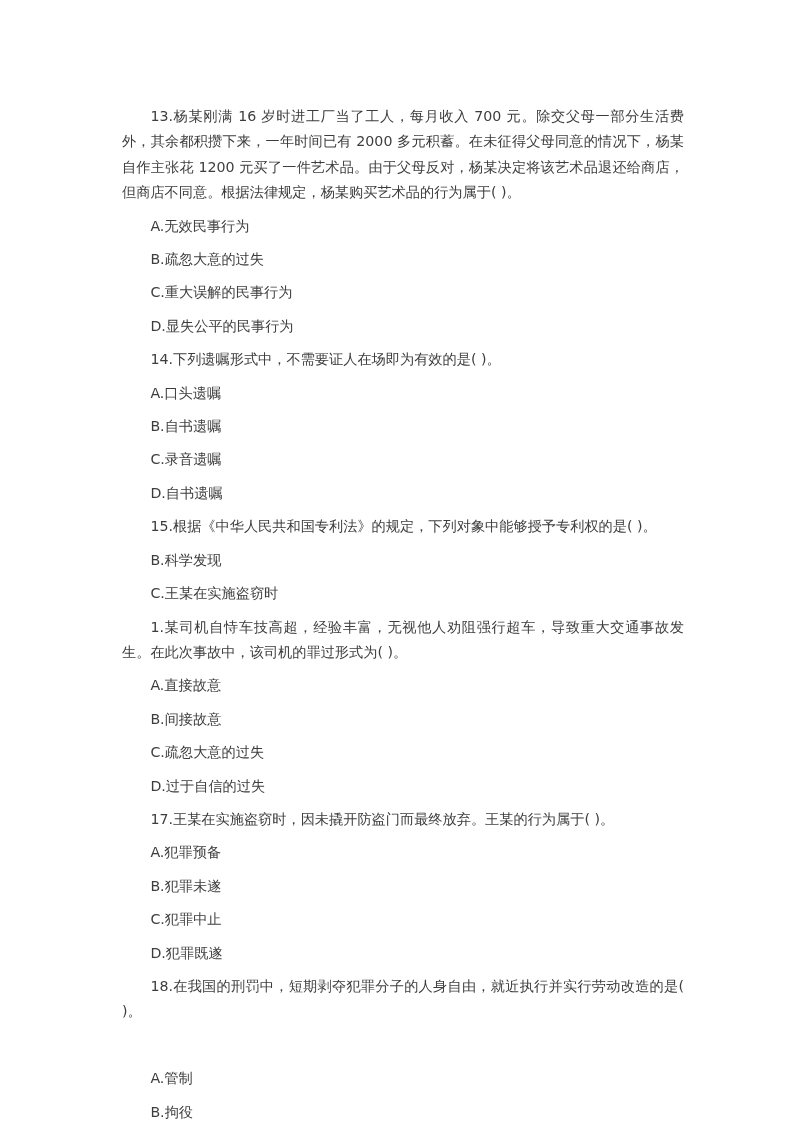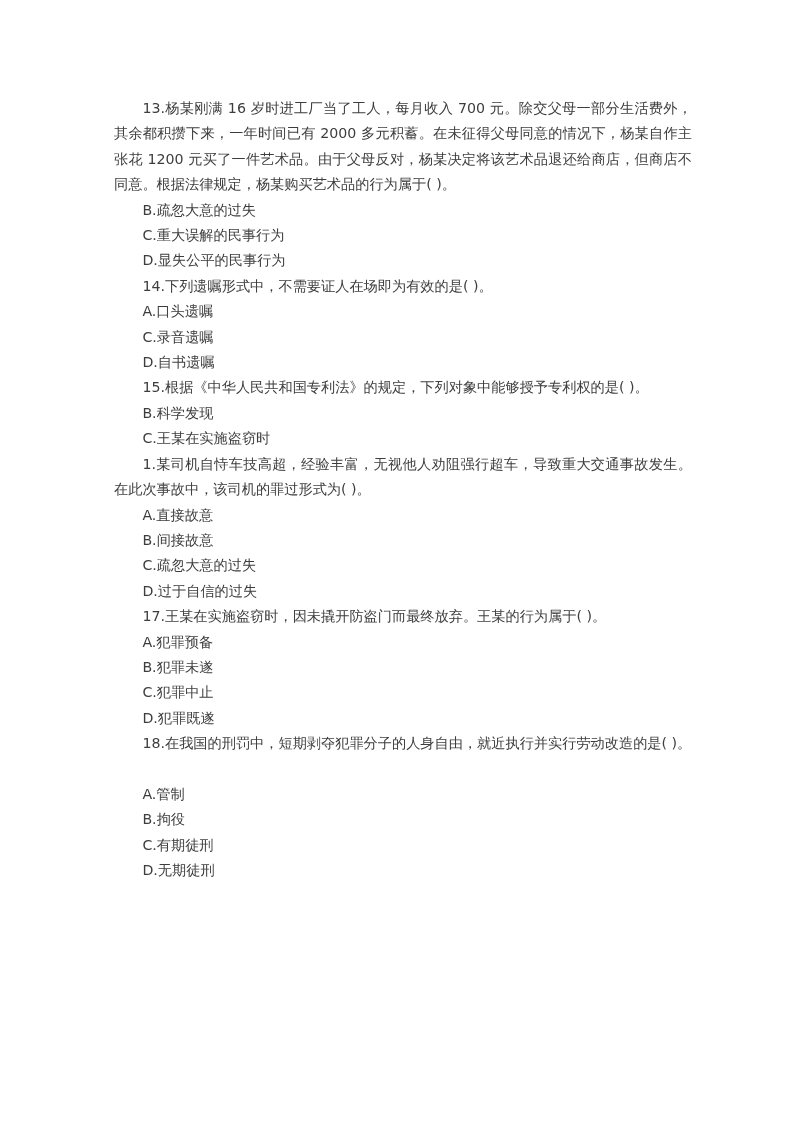--- a/index.html
+++ b/index.html
@@ -19,44 +19,46 @@
     left: 114px;
     top: 96px;
     width: 578px;
     font-family: "DejaVu Sans", sans-serif;
     font-size: 14.2px;
     line-height: 25.4px;
     color: #3d3d3d;
     text-align: justify;
   }
   .content p {
-    margin: 0;
+    margin: 8px;
     padding: 0;
     text-indent: 2em;
   }
   .spacer {
     height: 25.4px;
   }
 </style>
 </head>
 <body>
 
 <div class="page">
   <div class="content">
 
     <section class="question">
       <p class="stem">13.杨某刚满 16 岁时进工厂当了工人，每月收入 700 元。除交父母一部分生活费外，其余都积攒下来，一年时间已有 2000 多元积蓄。在未征得父母同意的情况下，杨某自作主张花 1200 元买了一件艺术品。由于父母反对，杨某决定将该艺术品退还给商店，但商店不同意。根据法律规定，杨某购买艺术品的行为属于( )。</p>
+      <p class="option">A.无效民事行为</p>
       <p class="option">B.疏忽大意的过失</p>
       <p class="option">C.重大误解的民事行为</p>
       <p class="option">D.显失公平的民事行为</p>
     </section>
 
     <section class="question">
       <p class="stem">14.下列遗嘱形式中，不需要证人在场即为有效的是( )。</p>
       <p class="option">A.口头遗嘱</p>
+      <p class="option">B.自书遗嘱</p>
       <p class="option">C.录音遗嘱</p>
       <p class="option">D.自书遗嘱</p>
     </section>
 
     <section class="question">
       <p class="stem">15.根据《中华人民共和国专利法》的规定，下列对象中能够授予专利权的是( )。</p>
       <p class="option">B.科学发现</p>
       <p class="option">C.王某在实施盗窃时</p>
     </section>
 

